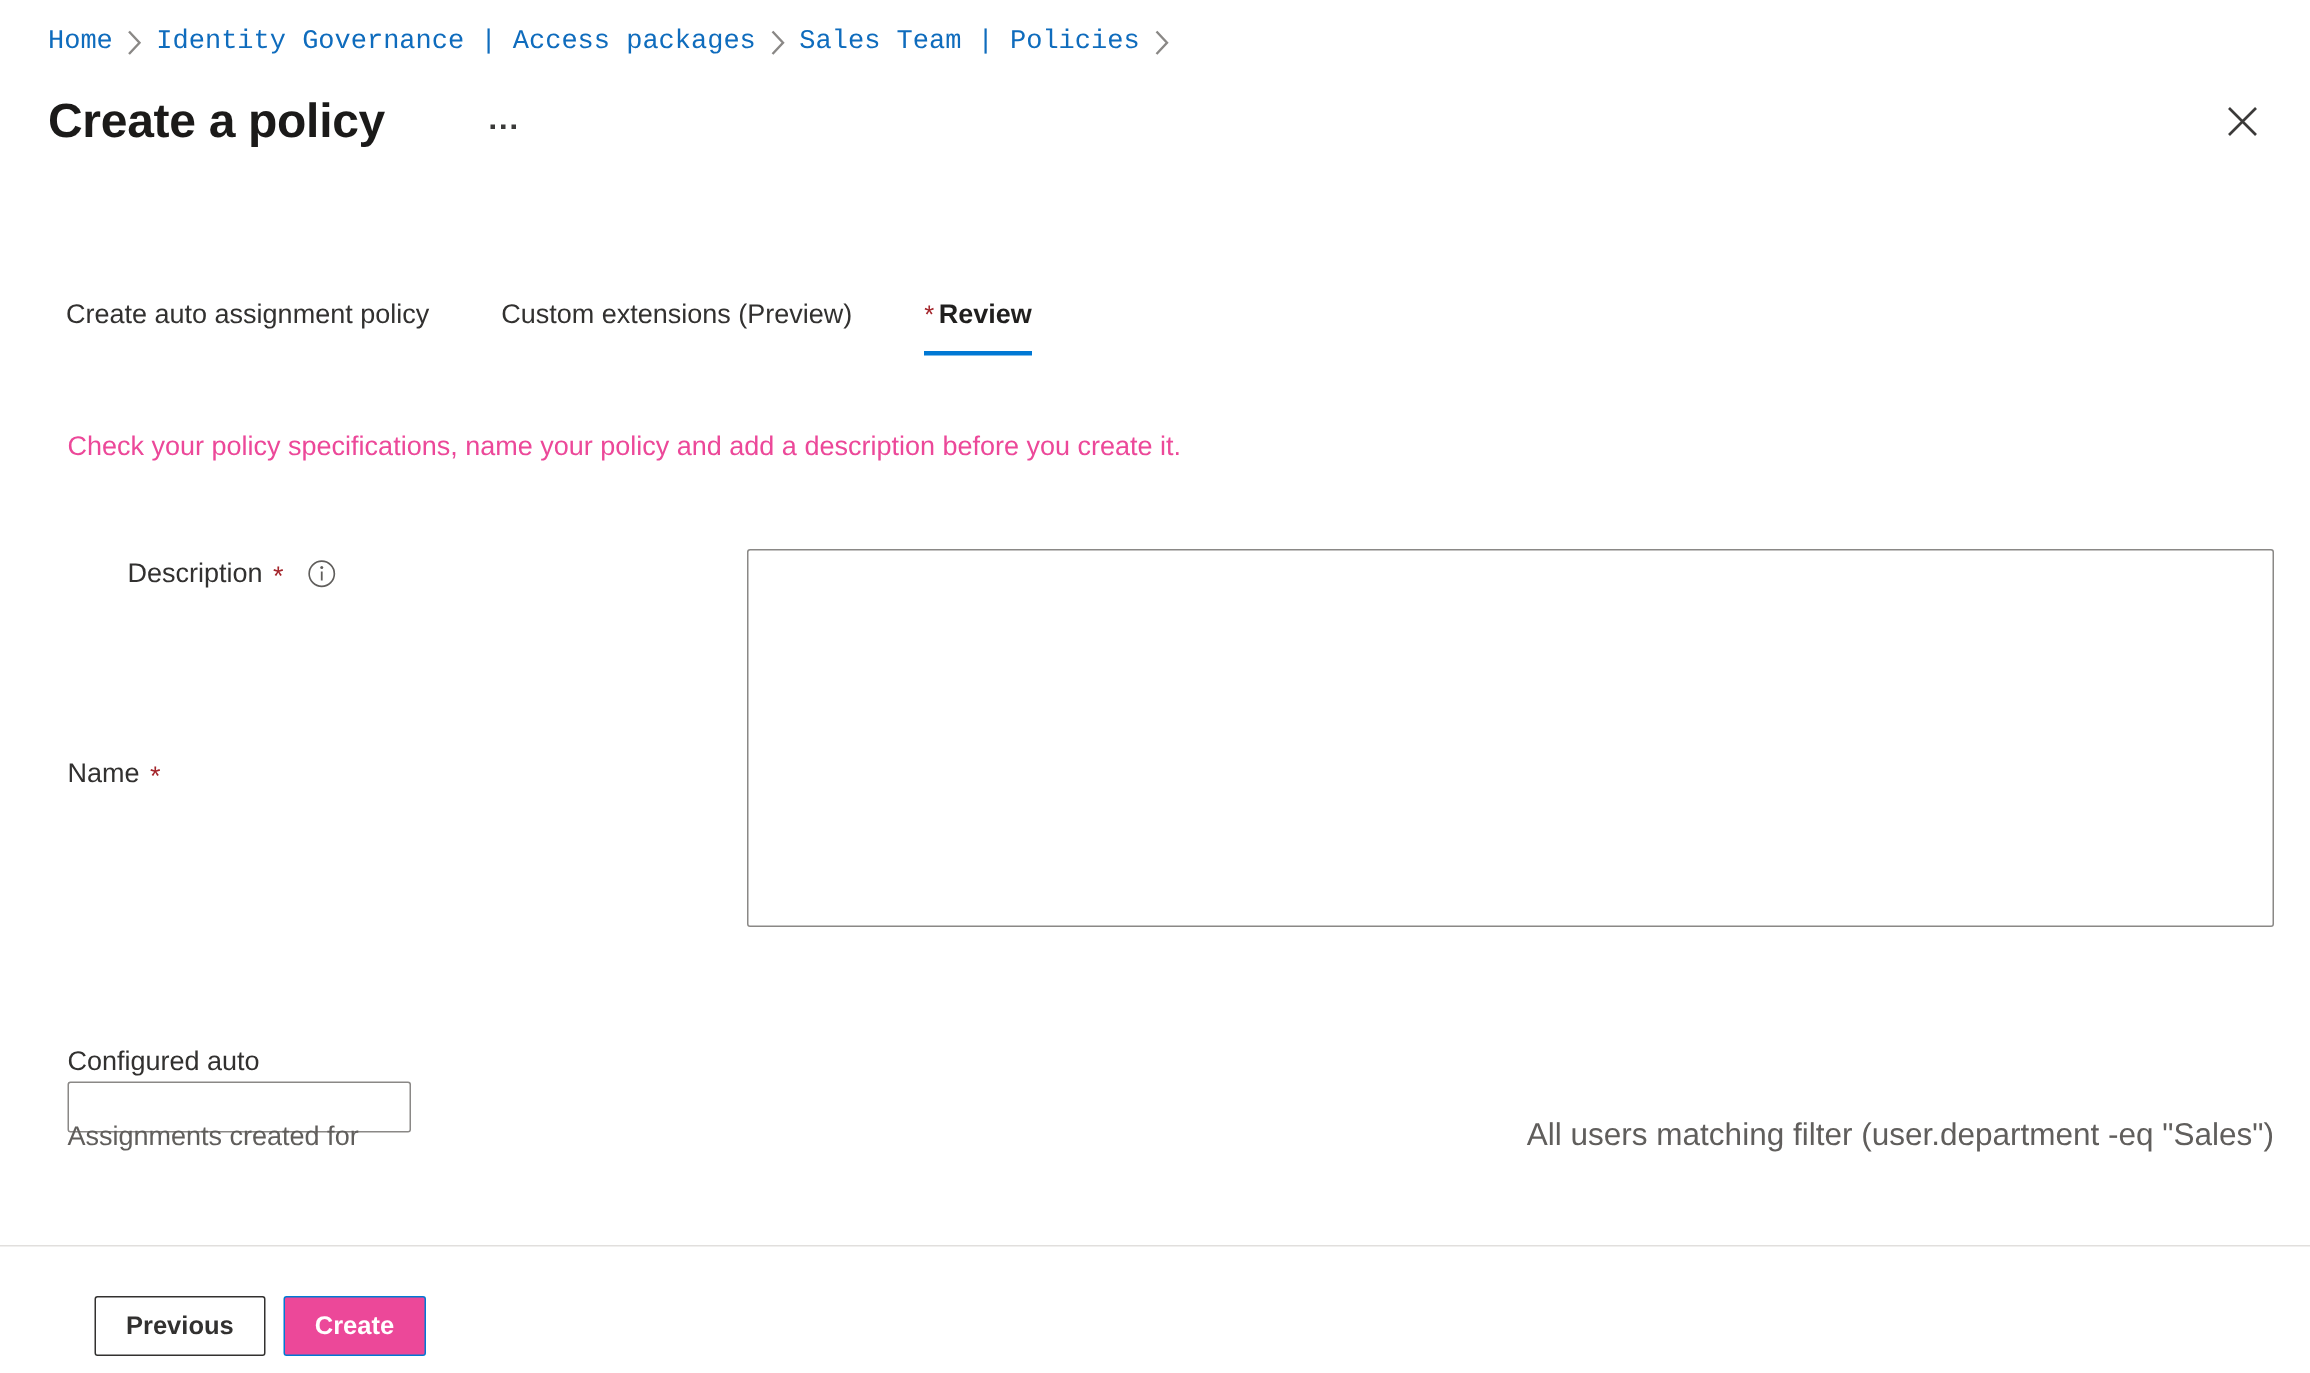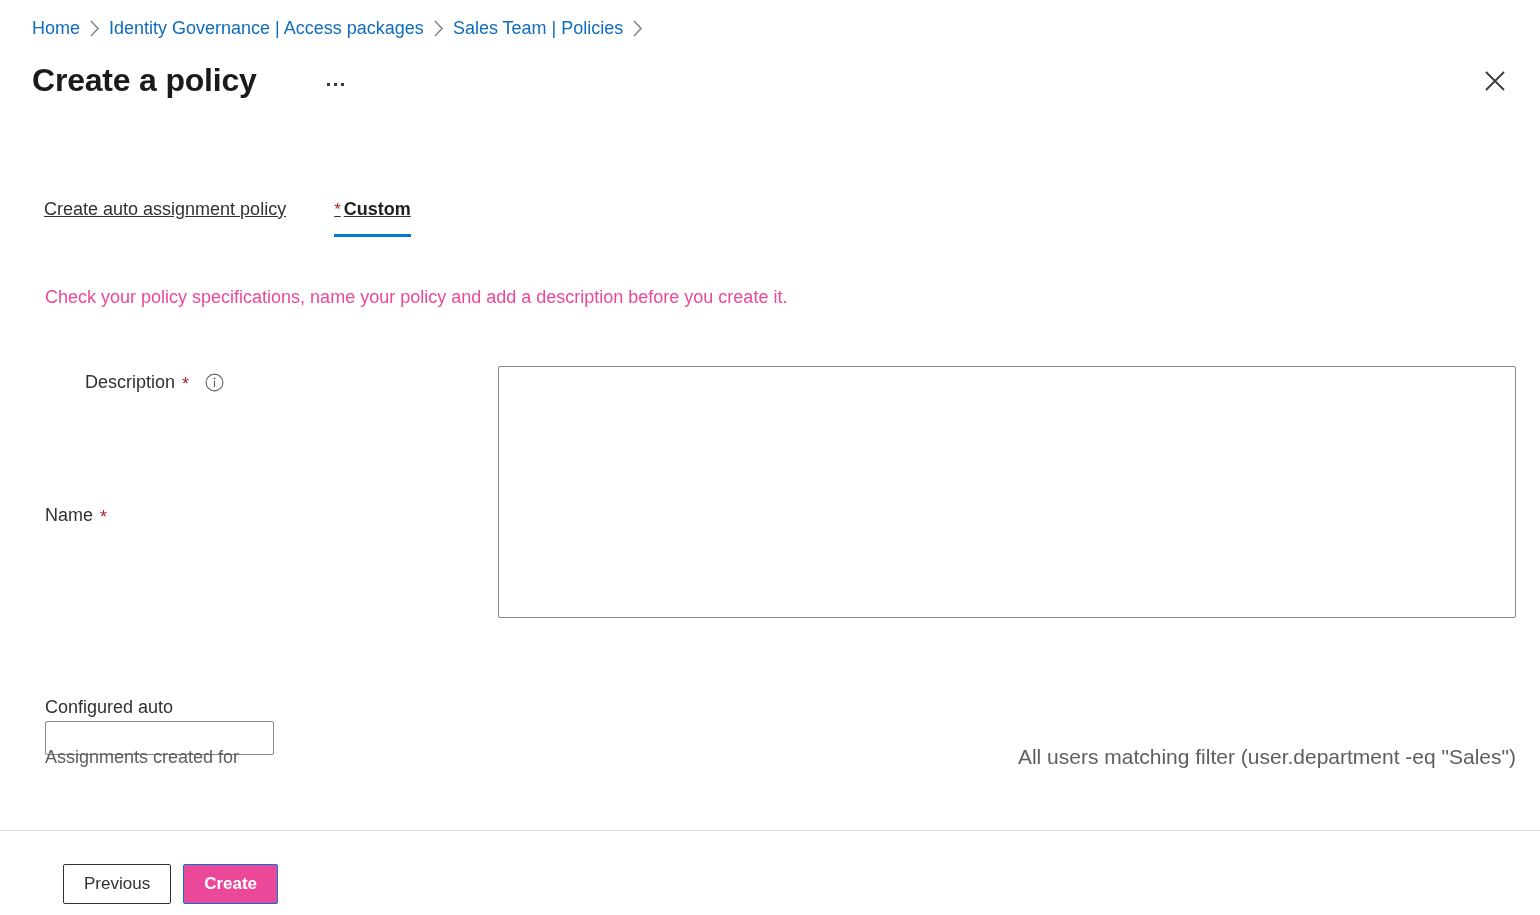--- a/index.html
+++ b/index.html
@@ -25,20 +25,21 @@
     display: flex;
     align-items: center;
     font-size: 18px;
     line-height: 28px;
     white-space: nowrap;
   }
   .crumb-link {
     color: #0f6cbd;
     text-decoration: none;
     cursor: pointer;
+    font-family: Liberation Mono, monospace;
   }
   .crumb-sep {
     color: #8a8886;
     margin: 0 9px;
     font-size: 17px;
     display: inline-block;
     line-height: 1;
   }
   .crumb-sep svg { display: block; }
 
@@ -96,21 +97,20 @@
   }
   .close-btn svg { display: block; }
 
   
   .tabs {
     position: absolute;
     left: 44px;
     top: 196px;
     display: flex;
     align-items: flex-start;
-    text-decoration: underline;
   }
   .tab {
     position: relative;
     font-size: 18px;
     line-height: 26px;
     color: #323130;
     padding: 0 0 14px 0;
     margin-right: 48px;
     cursor: pointer;
     white-space: nowrap;
@@ -265,20 +265,21 @@
   .btn {
     font-family: inherit;
     font-size: 17px;
     line-height: 20px;
     height: 40px;
     min-width: 80px;
     padding: 0 20px;
     border-radius: 2px;
     cursor: pointer;
     box-sizing: border-box;
+    font-weight: bold;
   }
   .btn-secondary {
     background: #ffffff;
     border: 1px solid #323130;
     color: #323130;
   }
   .btn-primary {
     background: #ec4899;
     border: 1px solid #0078d4;
     color: #ffffff;
@@ -321,22 +322,25 @@
 <button class="close-btn" aria-label="Close">
   <svg width="22" height="22" viewBox="0 0 22 22" aria-hidden="true">
     <path d="M2 2 L20 20 M20 2 L2 20" stroke="#3b3a39" stroke-width="1.8" fill="none"></path>
   </svg>
 </button>
 
 <div class="tabs">
   <button class="tab">
     <span class="tab-label">Create auto assignment policy</span>
   </button>
+  <button class="tab">
+    <span class="tab-label">Custom extensions (Preview)</span>
+  </button>
   <button class="tab active">
-    <span class="req-star">*</span><span class="tab-label">Custom</span>
+    <span class="req-star">*</span><span class="tab-label">Review</span>
   </button>
 </div>
 
 <p class="intro">Check your policy specifications, name your policy and add a description before you create it.</p>
 
 <div class="form-row" id="row-name">
   <label class="field-label" for="name-input">
     <span>Name</span>
     <span class="req-star">*</span>
   </label>

